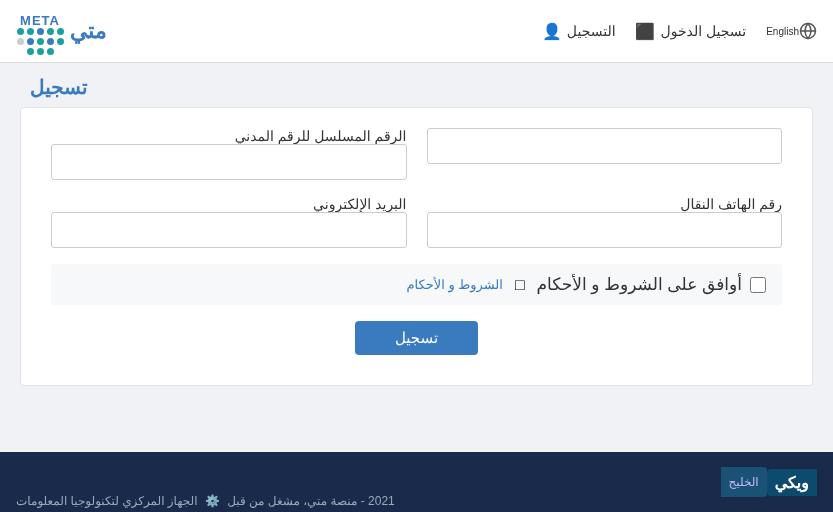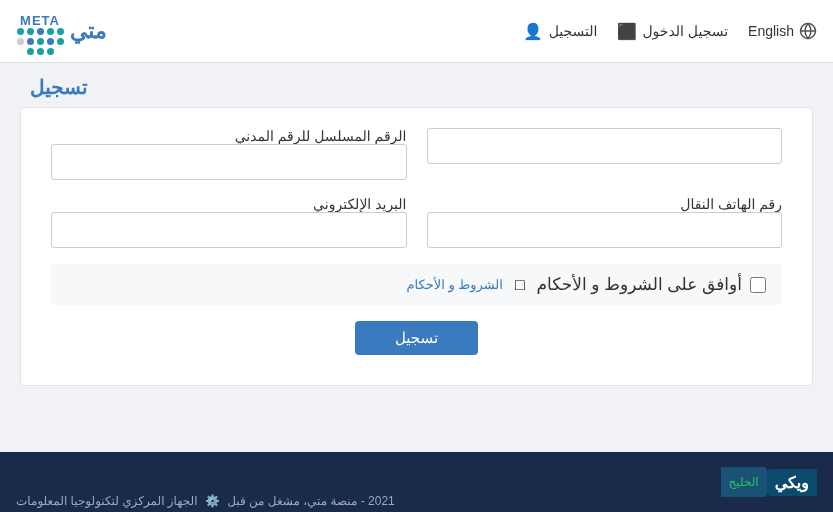--- a/index.html
+++ b/index.html
@@ -43,22 +43,21 @@
     }
     .header-nav-item.register-link {
       color: #333;
     }
     .header-nav-item.login-link {
       color: #333;
     }
     .header-lang {
       display: flex;
       align-items: center;
-      gap: 5px;
-      font-size: 14px;
+      font-size: 10px;
       color: #333;
       cursor: pointer;
     }
     .globe-icon {
       width: 18px;
       height: 18px;
     }
 
     
     .logo-area {
@@ -215,21 +214,21 @@
       background: #0c4a6e;
       color: #fff;
       font-size: 16px;
       font-weight: bold;
       padding: 4px 8px;
       border-radius: 4px 0 0 4px;
       font-family: Arial;
     }
     .gulf-logo {
       background: #1a5276;
-      color: #22c55e;
+      color: #c4b5fd;
       font-size: 12px;
       padding: 8px 8px;
       border-radius: 0 4px 4px 0;
     }
     .footer-text {
       color: #aab;
       font-size: 12px;
       direction: rtl;
       margin-top: 38px;
     }

